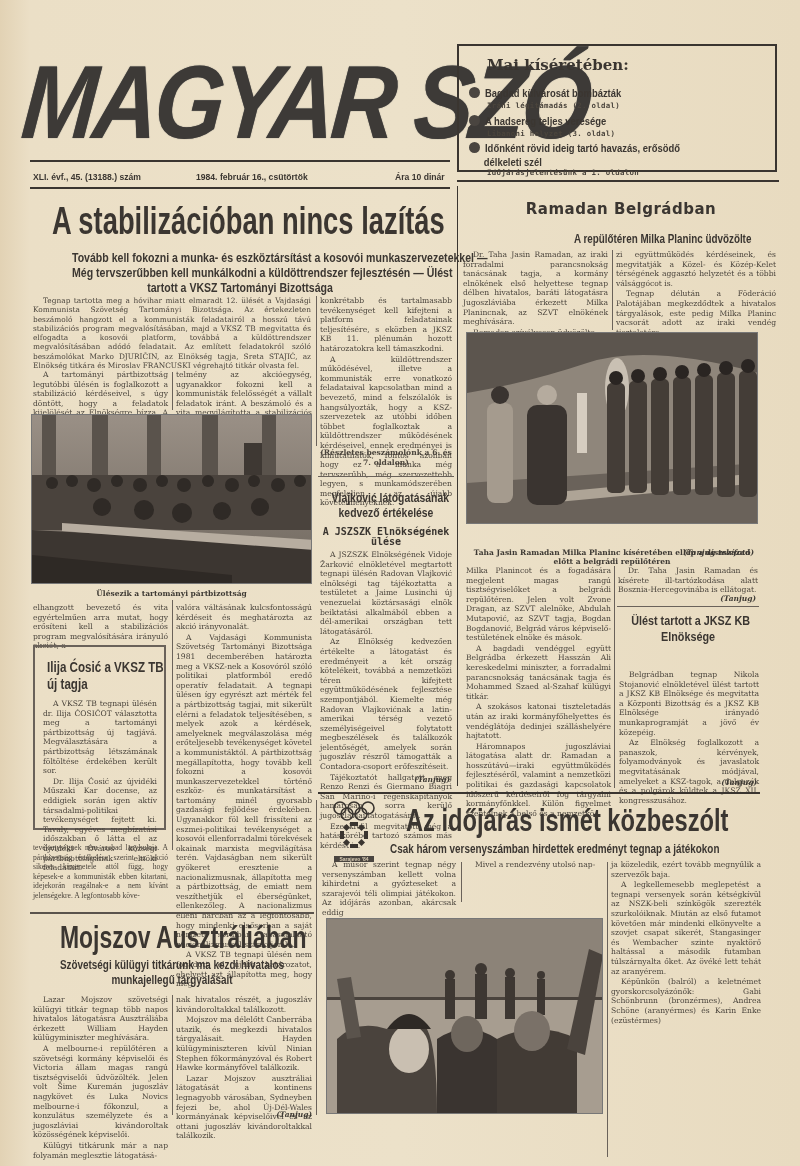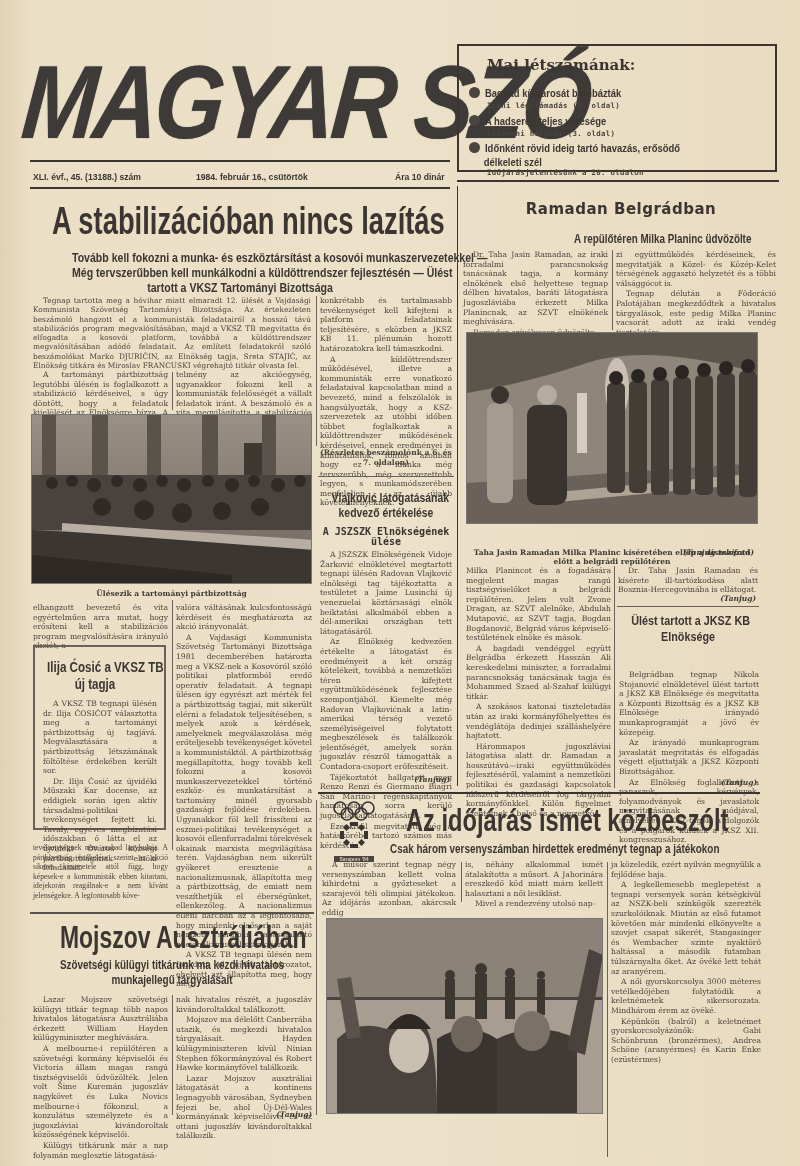--- a/index.html
+++ b/index.html
@@ -56,33 +56,33 @@
 <div class="page">
 
   <div class="abs masthead">MAGYAR SZÓ</div>
   <div class="rule-h" style="left:30px; top:160px; width:420px; height:2px;"></div>
   <div class="abs dateline" style="left:33px; top:172px;">XLI. évf., 45. (13188.) szám</div>
   <div class="abs dateline" style="left:196px; top:172px;">1984. február 16., csütörtök</div>
   <div class="abs dateline" style="left:395px; top:172px;">Ára 10 dinár</div>
   <div class="rule-h" style="left:30px; top:187px; width:420px; height:2px;"></div>
 
   <div class="abs teaser">
-    <div class="teaser-title">Mai létszámának:</div>
+    <div class="teaser-title">Mai kíséretében:</div>
     <div class="teaser-item" style="top:36px;">
       <span class="teaser-dot"></span><span class="teaser-head">Bagdad külvárosát bombázták</span>
       <span class="teaser-sub">Iráni légitámadás (2. oldal)</span>
     </div>
     <div class="teaser-item" style="top:64px;">
       <span class="teaser-dot"></span><span class="teaser-head">A hadsereg teljes veresége</span>
       <span class="teaser-sub">Libanoni helyzet (3. oldal)</span>
     </div>
     <div class="teaser-item" style="top:91px;">
       <span class="teaser-dot"></span><span class="teaser-head">Időnként rövid ideig tartó havazás, erősödő</span>
       <span class="teaser-head" style="padding-left:18px; display:block;">délkeleti szél</span>
-      <span class="teaser-sub">Időjárásjelentésünk a 20. oldalon</span>
+      <span class="teaser-sub">Időjárásjelentésünk a 1. oldalon</span>
     </div>
   </div>
   <div class="rule-h" style="left:457px; top:180px; width:322px; height:2px;"></div>
 
   <div class="abs condensed-head" style="left:52px; top:200px; font-size:38px; transform:scaleX(0.72);">A stabilizációban nincs lazítás</div>
   <div class="abs" style="left:30px; top:250px; width:420px; text-align:center;">
     <div class="condensed-head" style="font-size:13.2px; line-height:15px; transform:scaleX(0.80); transform-origin:center top;">Tovább kell fokozni a munka- és eszköztársítást a kosovói munkaszervezetekkel —</div>
     <div class="condensed-head" style="font-size:13.2px; line-height:15px; transform:scaleX(0.80); transform-origin:center top;">Még tervszerűbben kell munkálkodni a küldöttrendszer fejlesztésén — Ülést</div>
     <div class="condensed-head" style="font-size:13.2px; line-height:15px; transform:scaleX(0.80); transform-origin:center top;">tartott a VKSZ Tartományi Bizottsága</div>
   </div>
@@ -147,21 +147,21 @@
     <p style="text-indent:0">elhangzott bevezető és vita egyértelműen arra mutat, hogy erősíteni kell a stabilizációs program megvalósítására irányuló akciót, a</p>
   </div>
   <div class="rule-v" style="left:172px; top:600px; height:250px;"></div>
   <div class="abs body-text" style="left:176px; top:603px; width:136px;">
     <p style="text-indent:0">valóra váltásának kulcsfontosságú kérdéseit és meghatározta az akció irányvonalát.</p>
     <p>A Vajdasági Kommunista Szövetség Tartományi Bizottsága 1981 decemberében határozta meg a VKSZ-nek a Kosovóról szóló politikai platformból eredő operatív feladatait. A tegnapi ülésen így egyrészt azt mérték fel a pártbizottság tagjai, mit sikerült elérni a feladatok teljesítésében, s melyek azok a kérdések, amelyeknek megválaszolása még erőteljesebb tevékenységet követel a kommunistáktól. A pártbizottság megállapította, hogy tovább kell fokozni a kosovói munkaszervezetekkel történő eszköz- és munkatársítást a tartomány minél gyorsabb gazdasági fejlődése érdekében. Ugyanakkor föl kell frissíteni az eszmei-politikai tevékenységet a kosovói ellenforradalmi törekvések okainak marxista megvilágítása terén. Vajdaságban nem sikerült gyökeret eresztenie a nacionalizmusnak, állapította meg a pártbizottság, de emiatt nem veszíthetjük el éberségünket, ellenkezőleg. A nacionalizmus elleni harcban az a legfontosabb, hogy mindenki elsősorban a saját nemzete soraiban tapasztalható nacionalizmussal számoljon le.</p>
     <p>A VKSZ TB tegnapi ülésén nem fogadott el újabb határozatot, ehelyett azt állapította meg, hogy még</p>
   </div>
 
   <div class="boxed" style="left:33px; top:645px; width:133px; height:185px;">
-    <div class="abs" style="left:0; top:12px; width:120px; text-align:center;">
+    <div class="abs" style="left:0; top:12px; width:120px; ">
       <div class="condensed-head" style="font-size:14.5px; line-height:17px; transform:scaleX(0.80); transform-origin:center top;">Ilija Ćosić a VKSZ TB</div>
       <div class="condensed-head" style="font-size:14.5px; line-height:17px; transform:scaleX(0.80); transform-origin:center top;">új tagja</div>
     </div>
     <div class="abs body-text" style="left:8px; top:52px; width:114px;">
       <p>A VKSZ TB tegnapi ülésén dr. Ilija ĆOSIĆOT választotta meg a tartományi pártbizottság új tagjává. Megválasztására a pártbizottság létszámának föltöltése érdekében került sor.</p>
       <p>Dr. Ilija Ćosić az újvidéki Műszaki Kar docense, az eddigiek során igen aktív társadalmi-politikai tevékenységet fejtett ki. Tavaly, egyéves megbízatási időszakban ő látta el az újvidéki Óváros községi pártbizottságának elnöki feladatait.</p>
     </div>
   </div>
 
   <div class="abs body-text" style="left:33px; top:843px; width:135px;font-family:Liberation Serif, serif;">
@@ -257,21 +257,20 @@
   </div>
   <div class="abs credit" style="left:618px; top:594px; width:138px;">(Tanjug)</div>
   <div class="rule-thin" style="left:617px; top:606px; width:142px;"></div>
 
   <div class="abs" style="left:617px; top:613px; width:142px; text-align:center;">
     <div class="condensed-head" style="font-size:13.5px; line-height:16px; transform:scaleX(0.80); transform-origin:center top;">Ülést tartott a JKSZ KB</div>
     <div class="condensed-head" style="font-size:13.5px; line-height:16px; transform:scaleX(0.80); transform-origin:center top;">Elnöksége</div>
   </div>
   <div class="abs body-text" style="left:619px; top:650px; width:140px;margin-top:20px;">
     <p>Belgrádban tegnap Nikola Stojanović elnökletével ülést tartott a JKSZ KB Elnöksége és megvitatta a Központi Bizottság és a JKSZ KB Elnöksége irányadó munkaprogramját a jövő év közepéig.</p>
-    <p>Az irányadó munkaprogram javaslatát megvitatás és elfogadás végett eljuttatják a JKSZ Központi Bizottságához.</p>
     <p>Az Elnökség foglalkozott a panaszok, kérvények, folyamodványok és javaslatok megvitatásának módjával, amelyeket a KSZ-tagok, a dolgozók és a polgárok küldtek a JKSZ XII. kongresszusához.</p>
   </div>
   <div class="abs credit" style="left:619px; top:778px; width:138px;">(Tanjug)</div>
 
   <div class="rule-h" style="left:318px; top:792px; width:442px; height:2px;"></div>
 
   <div class="abs" style="left:330px; top:800px; width:48px; height:62px;">
     <svg width="48" height="52" viewBox="0 0 48 52">
       <g fill="none" stroke="#3a3530" stroke-width="1.6">
         <circle cx="10" cy="8" r="6"></circle>
@@ -294,28 +293,26 @@
     <div style="font-family:'Liberation Sans', sans-serif; font-size:5px; font-weight:bold; text-align:center; background:#4a4540; color:#d9ccb3; width:40px; margin-left:4px;">Sarajevo '84</div>
   </div>
   <div class="abs condensed-head" style="left:406px; top:802px; font-size:32px; transform:scaleX(0.74);">Az időjárás ismét közbeszólt</div>
   <div class="abs condensed-head" style="left:390px; top:842px; font-size:12.4px; transform:scaleX(0.80);">Csak három versenyszámban hirdettek eredményt tegnap a játékokon</div>
 
   <div class="abs body-text" style="left:322px; top:860px; width:134px;">
     <p>A műsor szerint tegnap négy versenyszámban kellett volna kihirdetni a győzteseket a szarajevói téli olimpiai játékokon. Az időjárás azonban, akárcsak eddig</p>
   </div>
   <div class="rule-v" style="left:461px; top:862px; height:40px;"></div>
   <div class="abs body-text" style="left:465px; top:860px; width:138px;">
-    <p style="text-indent:0">is, néhány alkalommal ismét átalakította a műsort. A Jahorinára ereszkedő köd miatt márn kellett halasztani a női lesiklást.</p>
     <p>Mivel a rendezvény utolsó nap-</p>
   </div>
   <div class="rule-v" style="left:607px; top:862px; height:295px;"></div>
   <div class="abs body-text" style="left:611px; top:860px; width:150px;">
-    <p style="text-indent:0">ja közeledik, ezért nyilván megnyűlik a fejlődése baja.</p>
+    <p style="text-indent:0">ja közeledik, ezért tovább megnyűlik a szervezők baja.</p>
     <p>A legkellemesebb meglepetést a tegnapi versenyek során kétségkívül az NSZK-beli színkögök szerezték szurkolóiknak. Miután az első futamot követően már mindenki elkönyvelte a szovjet csapat sikerét, Stangasinger és Wembacher szinte nyaktörő haltással a második futamban túlszárnyalta őket. Az övéké lett tehát az aranyérem.</p>
-    <p>A női gyorskorcsolya 3000 méteres vetélkedőjében folytatódik a keletnémetek sikersorozata. Mindhárom érem az övéké.</p>
     <p>Képünkön (balról) a keletnémet gyorskorcsolyázónők: Gabi Schönbrunn (bronzérmes), Andrea Schöne (aranyérmes) és Karin Enke (ezüstérmes)</p>
   </div>
 
   <div class="photo" style="left:326px; top:918px; width:277px; height:196px;">
     <svg width="277" height="196" viewBox="0 0 277 196">
       <rect width="277" height="196" fill="#a79d90"></rect>
       <rect x="0" y="0" width="277" height="80" fill="#8c8378"></rect>
       <rect x="0" y="78" width="277" height="3" fill="#4a433d"></rect>
       <g fill="#3d3732">
         <rect x="118" y="60" width="10" height="40"></rect>

